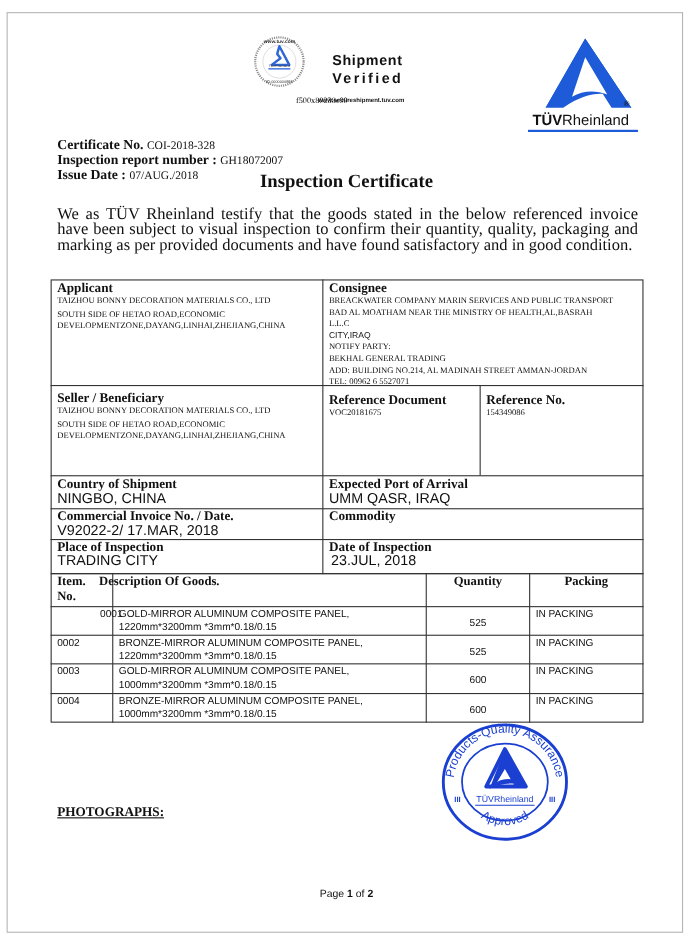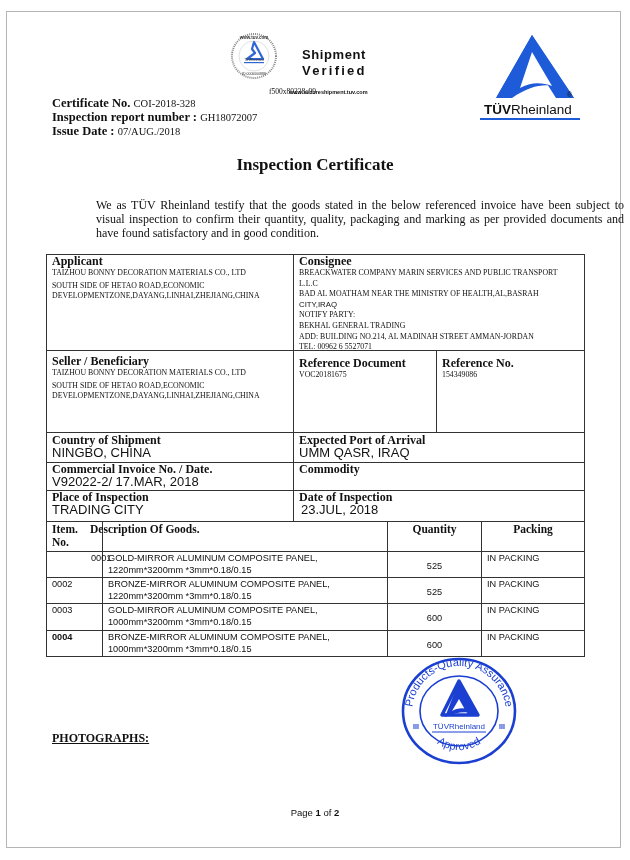--- a/index.html
+++ b/index.html
@@ -1,34 +1,34 @@
 <!DOCTYPE html>
 <html><head>
 <meta charset="utf-8">
 <style>
   html, body { margin:0; padding:0; background:#ffffff; }
   body { width:630px; height:860px; position:relative; overflow:hidden; font-family:"Liberation Serif", serif; color:#111; }
   .frame { position:absolute; left:6px; top:11px; width:615px; height:837px; border:1px solid #b5b5b5; box-sizing:border-box; }
 
   
-  .cert-line { position:absolute; left:52px; font-family:"Liberation Serif", serif; font-weight:bold; font-size:12.5px; white-space:nowrap; }
+  .cert-line { position:absolute; left:52px; font-family:"Liberation Serif", serif; font-weight:bold; font-size:12.5px; white-space:nowrap;margin-top:28px; }
   .cert-line .val { font-weight:normal; font-size:10.5px; }
   .seal-small { position:absolute; left:229px; top:31px; width:50px; height:50px; }
   .ship-title { position:absolute; left:302px; top:47px; font-family:"Liberation Sans", sans-serif; font-weight:bold; font-size:13px; letter-spacing:0.6px; line-height:16px; }
   .ship-title .l2 { letter-spacing:2.2px; }
   .ship-code { position:absolute; left:229px; top:87px; font-family:Liberation Serif, serif; font-size:7.5px;padding-left:40px; }
   .ship-url { position:absolute; left:289px; top:89px; font-family:"Liberation Sans", sans-serif; font-size:5.5px; font-weight:bold; }
   .tuv-logo { position:absolute; left:490px; top:32px; width:90px; height:72px; }
   .tuv-word { position:absolute; left:484px; top:102px; font-family:"Liberation Sans", sans-serif; font-size:13.5px; color:#111; white-space:nowrap; }
   .tuv-word b { font-weight:bold; }
   .tuv-reg { position:absolute; left:567px; top:91px; font-family:"Liberation Sans", sans-serif; font-size:7px; }
   .tuv-underline { position:absolute; left:480px; top:118px; width:100px; height:2px; background:#1e5bd8; }
 
   .title { position:absolute; left:0; width:630px; top:155px; text-align:center; font-family:Liberation Serif, serif; font-weight:bold; font-size:17px; }
-  .intro { position:absolute; left:52px; top:198px; width:528px; font-family:"Liberation Serif", serif; font-size:12px; line-height:14px; text-align:justify;margin-left:44px; }
+  .intro { position:absolute; left:52px; top:188px; width:528px; font-family:"Liberation Serif", serif; font-size:15px; line-height:14px; text-align:justify; }
 
   
   .box { position:absolute; border:1px solid #333; box-sizing:border-box; }
   .cell { position:absolute; box-sizing:border-box; padding:0 5px; }
   .lbl { font-family:"Liberation Serif", serif; font-weight:bold; font-size:12px; line-height:14px; }
   .val-serif { font-family:"Liberation Serif", serif; font-size:7.8px; line-height:10.6px; }
   .val-sans { font-family:"Liberation Sans", sans-serif; font-size:13px; line-height:11px; }
   .hline { position:absolute; height:1px; background:#333; }
   .vline { position:absolute; width:1px; background:#333; }
 
@@ -102,22 +102,22 @@
 <div class="cell" style="left:47px; top:254px; width:246px;">
   <div class="lbl">Applicant</div>
   <div class="val-serif">TAIZHOU BONNY DECORATION MATERIALS CO., LTD</div>
   <div class="val-serif" style="margin-top:2px;">SOUTH SIDE OF HETAO ROAD,ECONOMIC</div>
   <div class="val-serif">DEVELOPMENTZONE,DAYANG,LINHAI,ZHEJIANG,CHINA</div>
 </div>
 
 <div class="cell" style="left:294px; top:254px; width:290px;">
   <div class="lbl">Consignee</div>
   <div class="val-serif">BREACKWATER COMPANY MARIN SERVICES AND PUBLIC TRANSPORT</div>
+  <div class="val-serif">BAD AL MOATHAM NEAR THE MINISTRY OF HEALTH,AL,BASRAH</div>
   <div class="val-serif">L.L.C</div>
-  <div class="val-serif">BAD AL MOATHAM NEAR THE MINISTRY OF HEALTH,AL,BASRAH</div>
   <div class="val-sans" style="font-size:7.8px; line-height:10.6px;">CITY,IRAQ</div>
   <div class="val-serif">NOTIFY PARTY:</div>
   <div class="val-serif">BEKHAL GENERAL TRADING</div>
   <div class="val-serif">ADD: BUILDING NO.214, AL MADINAH STREET  AMMAN-JORDAN</div>
   <div class="val-serif">TEL: 00962 6 5527071</div>
 </div>
 
 <div class="cell" style="left:47px; top:354px; width:246px;">
   <div class="lbl">Seller / Beneficiary</div>
   <div class="val-serif">TAIZHOU BONNY DECORATION MATERIALS CO., LTD</div>
@@ -206,21 +206,21 @@
   <div class="cell gv" style="left:47px; top:605px; width:55px;">0003</div>
   <div class="cell gv" style="left:103px; top:605px; width:284px;">
     <div>GOLD-MIRROR ALUMINUM COMPOSITE PANEL,</div>
     <div>1000mm*3200mm *3mm*0.18/0.15</div>
   </div>
   <div class="cell gv" style="left:388px; top:613px; width:93px; text-align:center;">600</div>
   <div class="cell gv" style="left:482px; top:605px; width:102px;">IN PACKING</div>
 </div>
 
 <div>
-  <div class="cell gv" style="left:47px; top:632px; width:55px;font-weight:bold;">0004</div>
+  <div class="cell gv" style="left:47px; top:632px; width:55px;">0004</div>
   <div class="cell gv" style="left:103px; top:632px; width:284px;">
     <div>BRONZE-MIRROR ALUMINUM COMPOSITE PANEL,</div>
     <div>1000mm*3200mm *3mm*0.18/0.15</div>
   </div>
   <div class="cell gv" style="left:388px; top:640px; width:93px; text-align:center;">600</div>
   <div class="cell gv" style="left:482px; top:632px; width:102px;">IN PACKING</div>
 </div>
 
 <svg class="stamp" viewBox="0 0 122 110">
   <defs>

